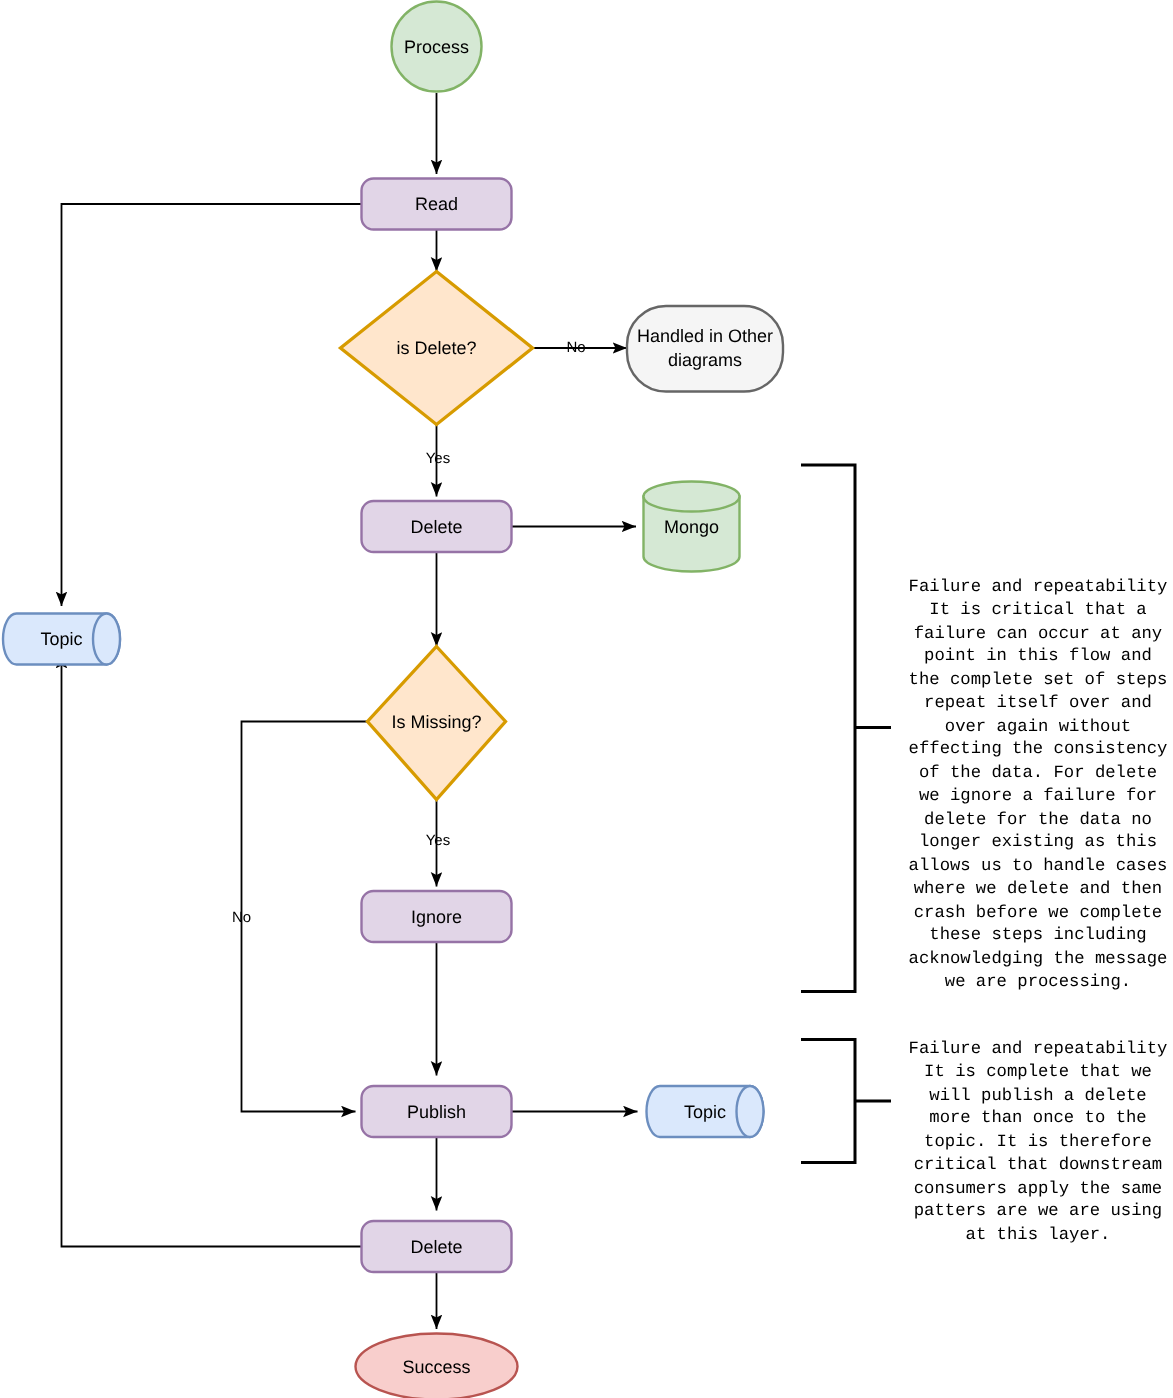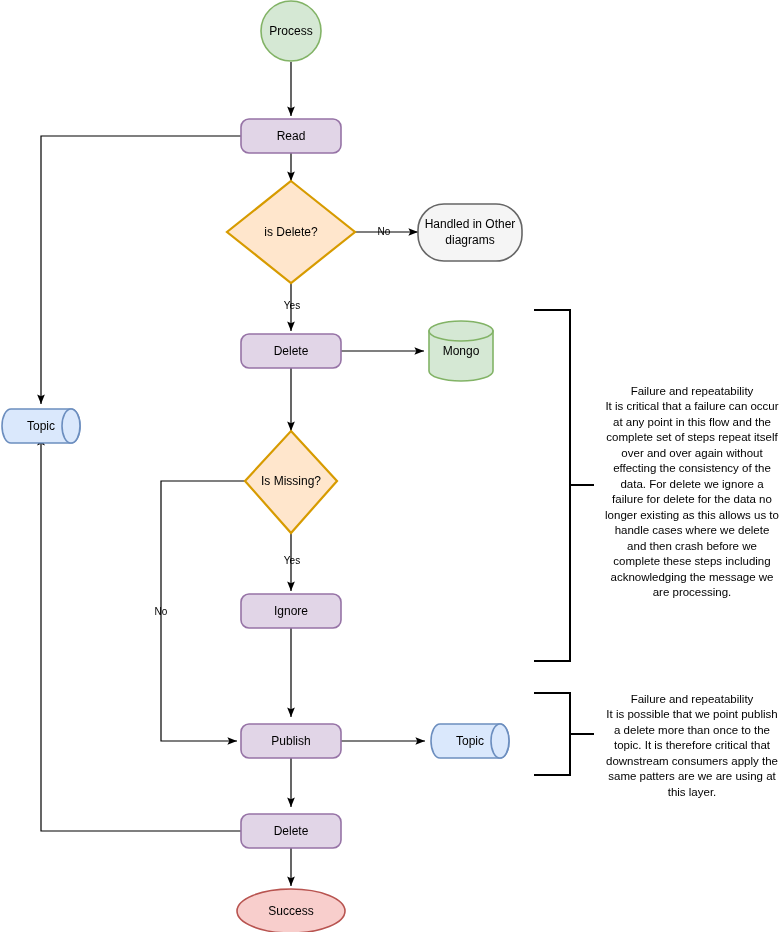--- a/index.html
+++ b/index.html
@@ -33,21 +33,21 @@
   }
   .edge-label {
     font-family: "Liberation Sans", sans-serif;
     font-size: 10px;
     fill: #000000;
     text-anchor: middle;
     dominant-baseline: middle;
   }
   .note-text {
     position: absolute;
-    font-family: Liberation Sans, sans-serif;
+    font-family: Liberation Mono, monospace;
     font-size: 11.5px;
     line-height: 15.5px;
     color: #000000;
     text-align: center;
     white-space: pre-line;
   }
   .edge-line {
     stroke: #000000;
     stroke-width: 1.2;
     fill: none;
@@ -189,16 +189,16 @@
       <path class="bracket" d="M534,693 L570,693 L570,775 L534,775"></path>
       <path class="bracket" d="M570,734 L594,734"></path>
     </g>
   </svg>
 
   <div class="note-text" style="left:604px; top:368px; width:176px;">
     <div>Failure and repeatability</div><div>It is critical that a failure can occur at any point in this flow and the complete set of steps repeat itself over and over again without effecting the consistency of the data.  For delete we ignore a failure for delete for the data no longer existing as this allows us to handle cases where we delete and then crash before we complete these steps including acknowledging the message we are processing.</div>
   </div>
 
   <div class="note-text" style="left:604px; top:676px; width:176px;">
-    <div>Failure and repeatability</div><div>It is possible that we point publish a delete more than once to the topic.  It is therefore critical that downstream consumers apply the same patters are we are using at this layer.</div>
+    <div>Failure and repeatability</div><div>It is complete that we will publish a delete more than once to the topic.  It is therefore critical that downstream consumers apply the same patters are we are using at this layer.</div>
   </div>
 
 </div>
 
 </body></html>

